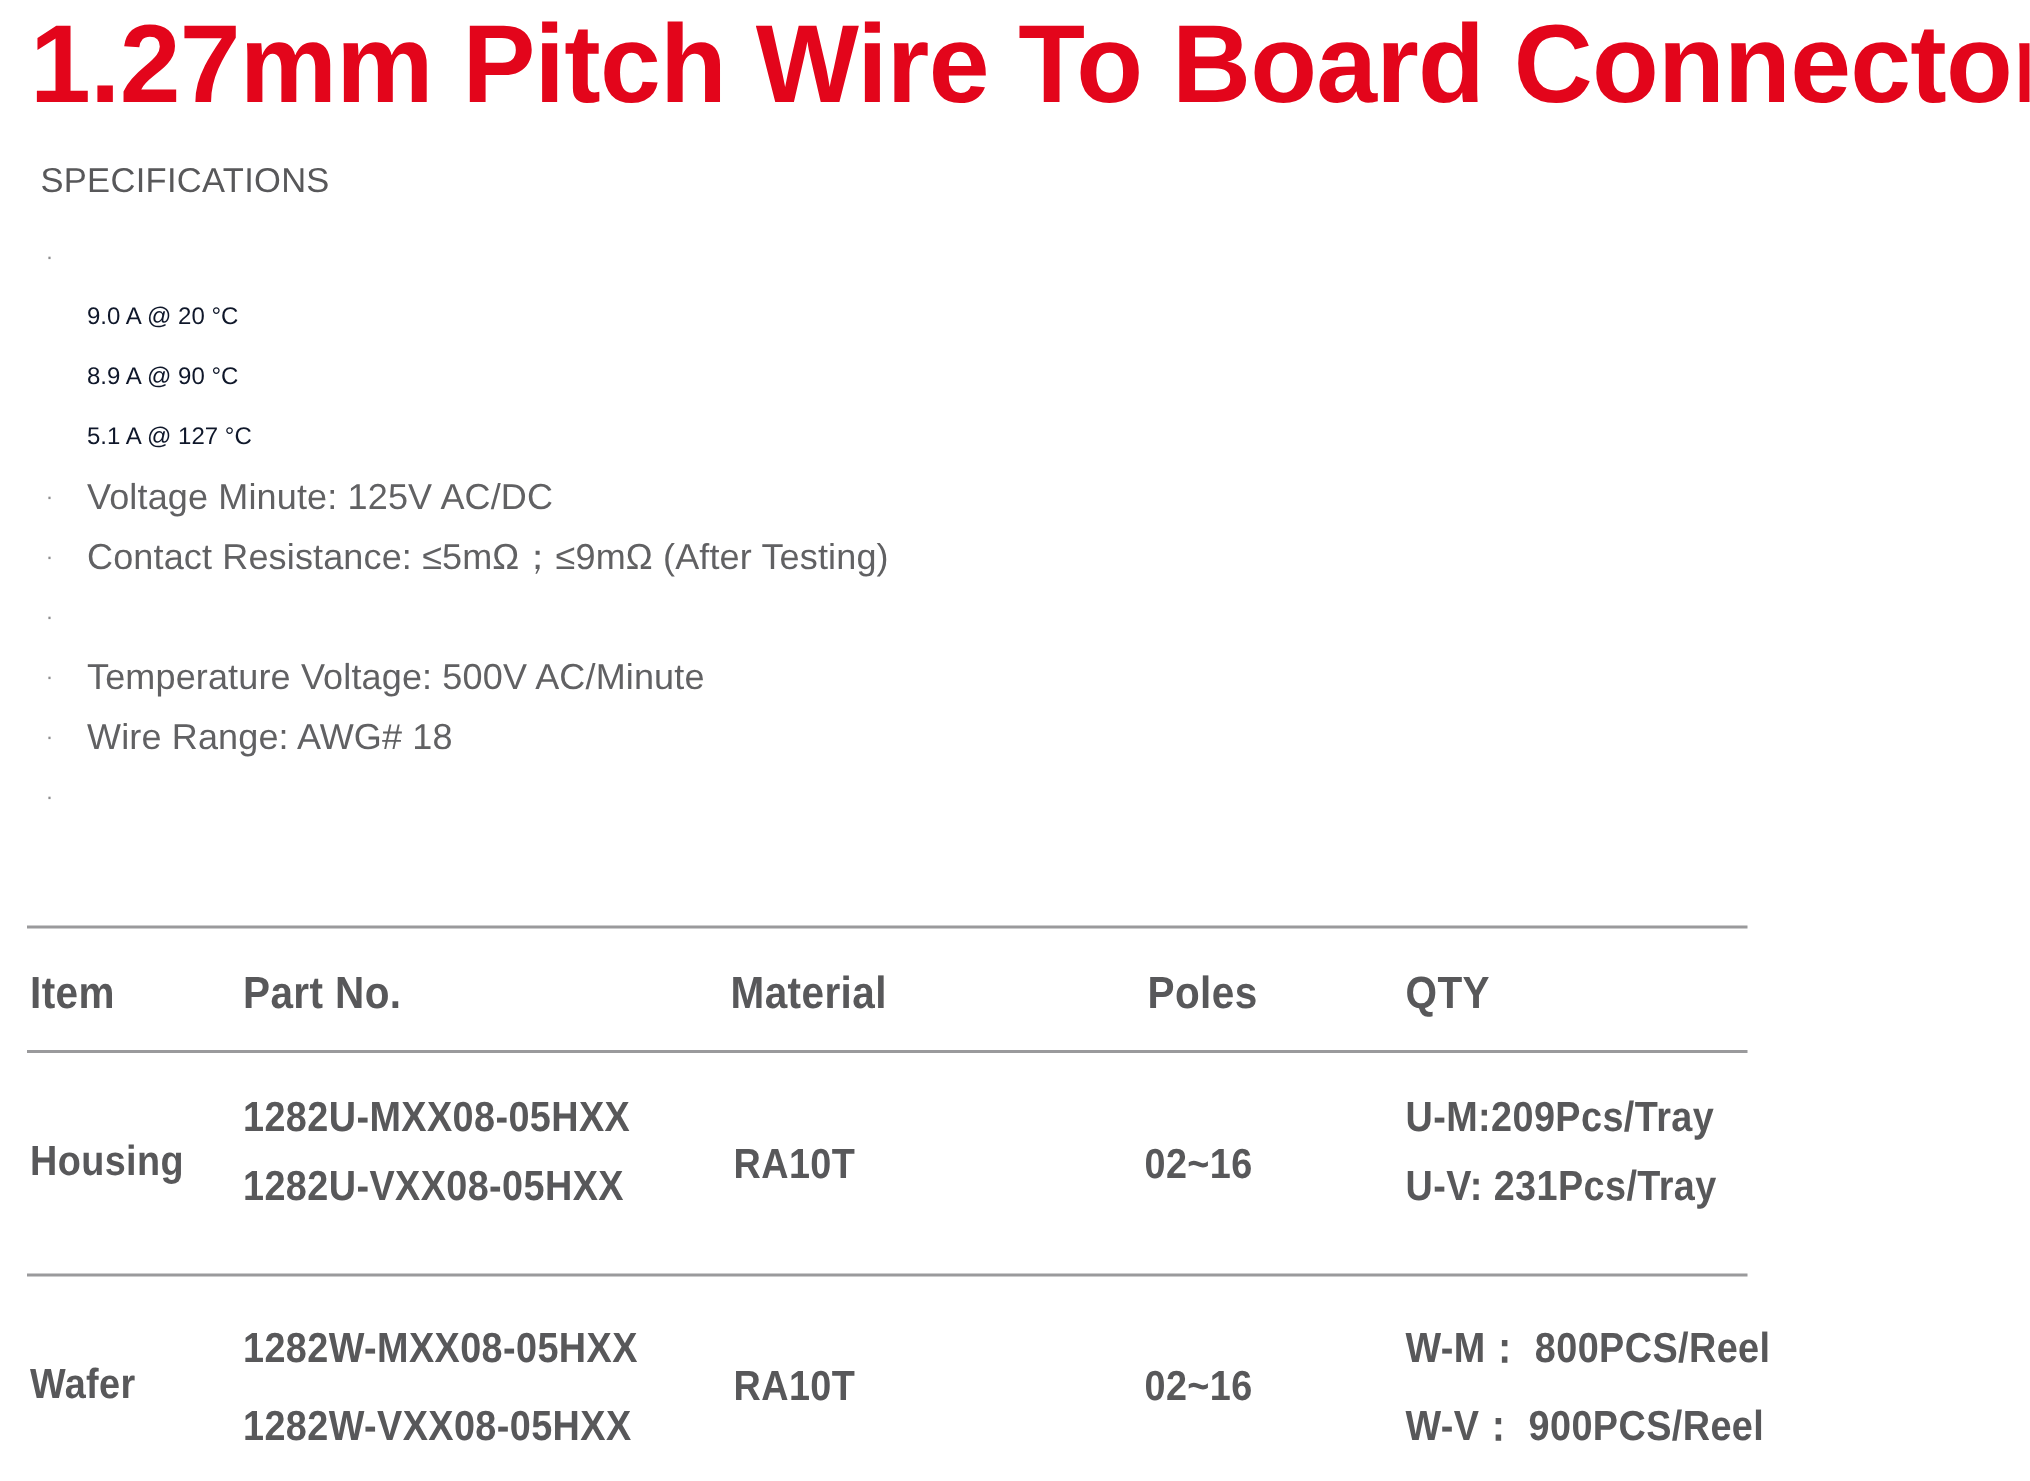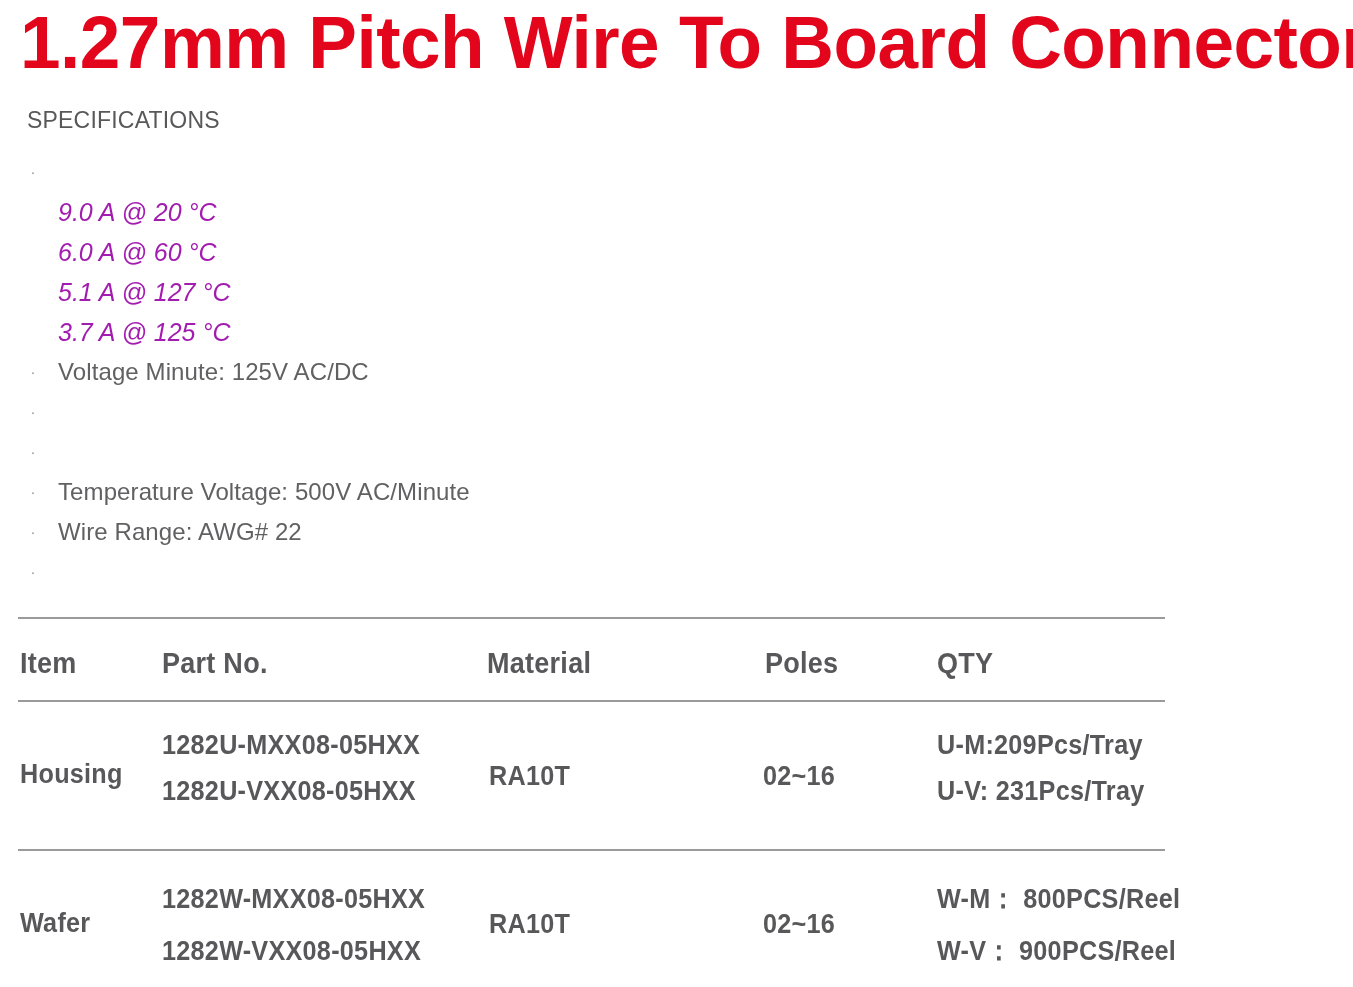--- a/index.html
+++ b/index.html
@@ -77,24 +77,23 @@
   }
   .spec-text {
     position: absolute;
     left: 58px;
     top: 0;
     white-space: nowrap;
   }
   .spec-sub {
     position: relative;
     height: 40px;
-    color: #a21caf;
-    font-size: 25px;
+    color: #0f172a;
+    font-size: 16px;
     line-height: 40px;
-    font-style: italic;
   }
   .spec-sub .spec-text { left: 58px; }
 
   
   .spec-table {
     position: absolute;
     left: 0;
     top: 617px;
     width: 1353px;
   }
@@ -164,50 +163,48 @@
 
   <div class="spec-list">
 
     <div class="spec-row">
       <span class="spec-bullet">·</span>
     </div>
     <div class="spec-sub">
       <span class="spec-text">9.0 A @ 20 °C</span>
     </div>
     <div class="spec-sub">
-      <span class="spec-text">6.0 A @ 60 °C</span>
+      <span class="spec-text">8.9 A @ 90 °C</span>
     </div>
     <div class="spec-sub">
       <span class="spec-text">5.1 A @ 127 °C</span>
     </div>
-    <div class="spec-sub">
-      <span class="spec-text">3.7 A @ 125 °C</span>
-    </div>
 
     <div class="spec-row">
       <span class="spec-bullet">·</span>
       <span class="spec-text">Voltage Minute: 125V AC/DC</span>
     </div>
 
     <div class="spec-row">
       <span class="spec-bullet">·</span>
+      <span class="spec-text">Contact Resistance: ≤5mΩ；≤9mΩ (After Testing)</span>
     </div>
 
     <div class="spec-row">
       <span class="spec-bullet">·</span>
     </div>
 
     <div class="spec-row">
       <span class="spec-bullet">·</span>
       <span class="spec-text">Temperature Voltage: 500V AC/Minute</span>
     </div>
 
     <div class="spec-row">
       <span class="spec-bullet">·</span>
-      <span class="spec-text">Wire Range: AWG# 22</span>
+      <span class="spec-text">Wire Range: AWG# 18</span>
     </div>
 
     <div class="spec-row">
       <span class="spec-bullet">·</span>
     </div>
 
   </div>
 
   <div class="spec-table">
 

